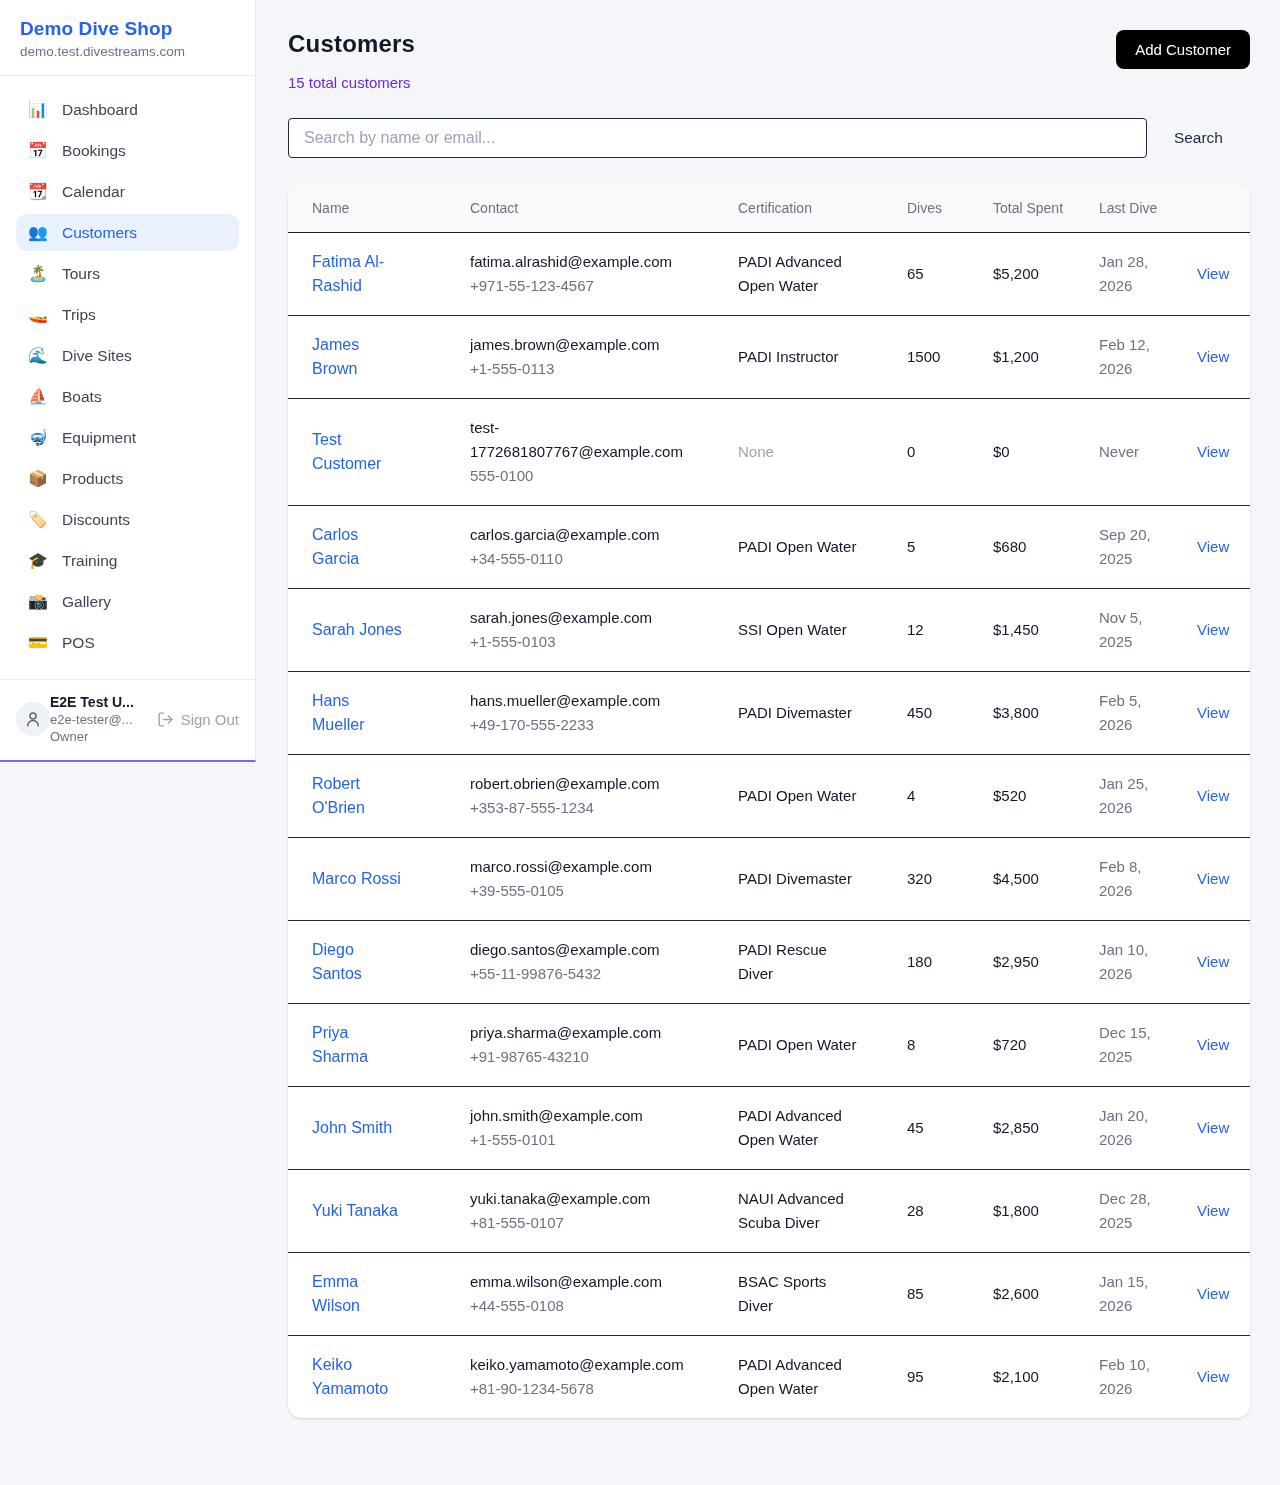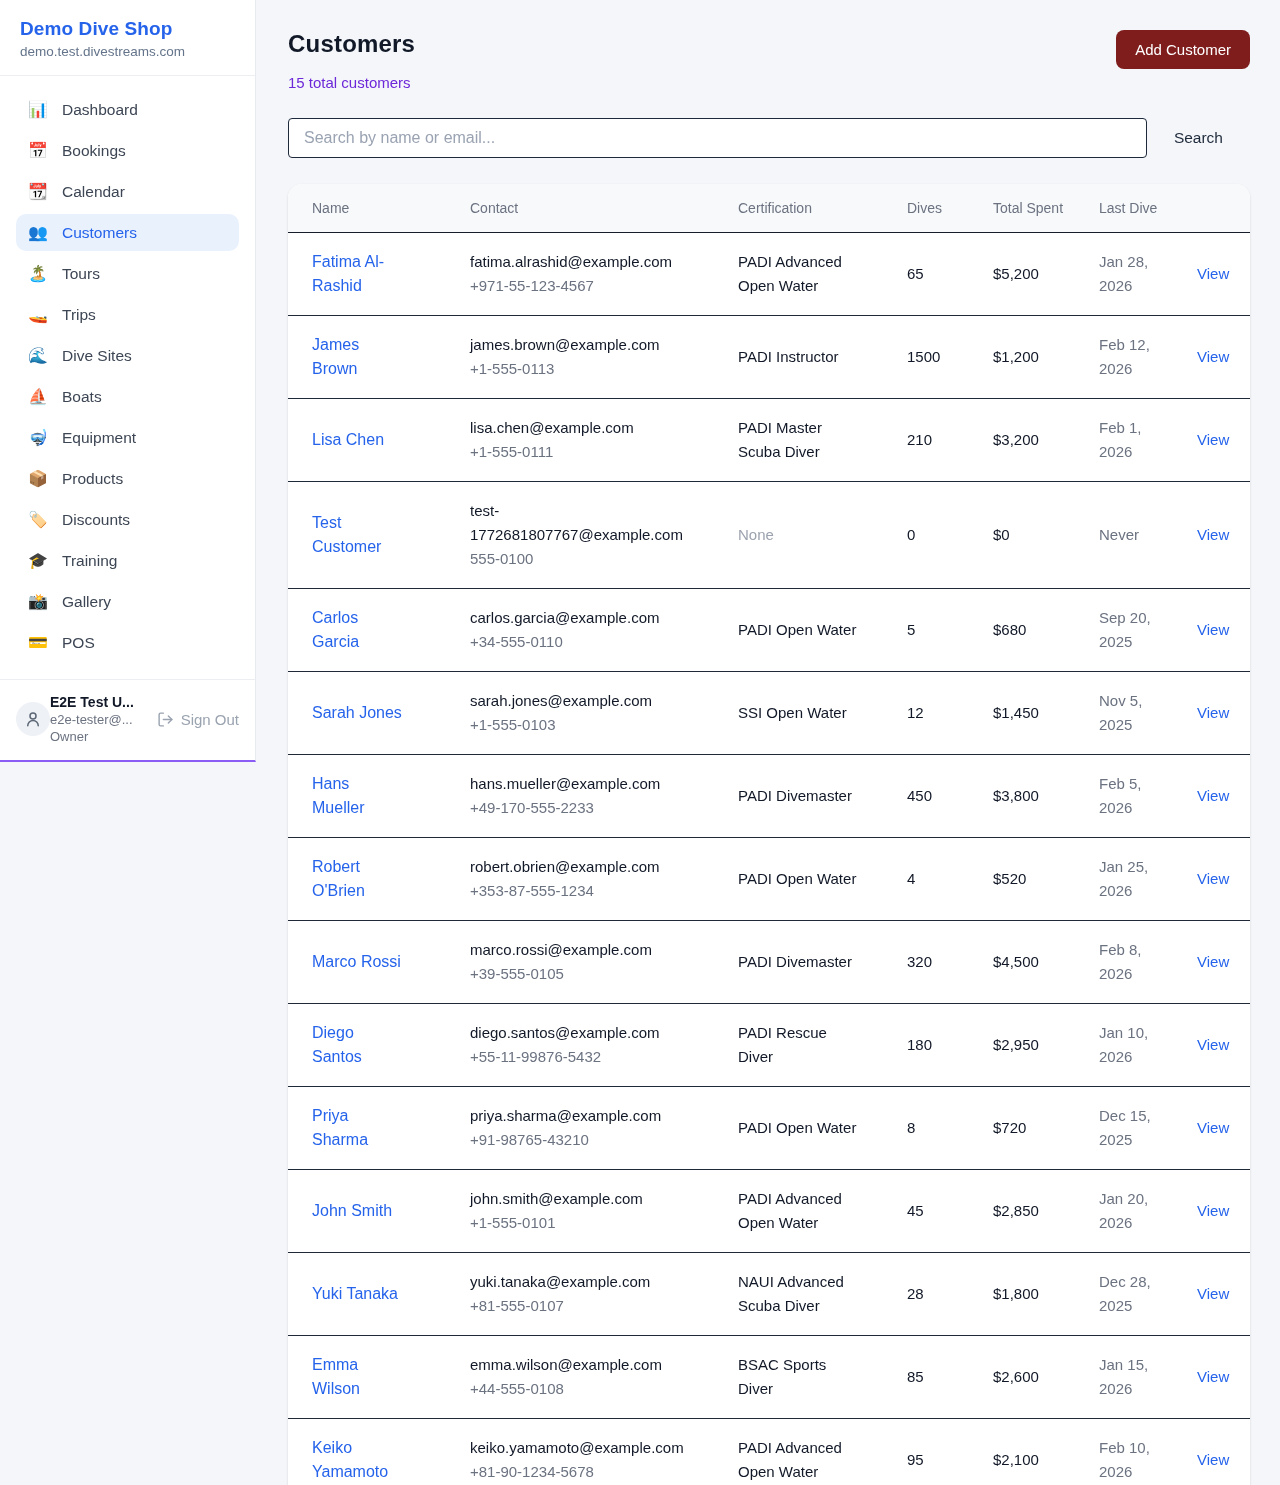--- a/index.html
+++ b/index.html
@@ -47,21 +47,21 @@
     margin-left: auto; display: flex; align-items: center; gap: 7px;
     color: #9aa3b0; font-size: 15px; cursor: pointer; white-space: nowrap;
   }
 
   
   .main { flex: 1; padding: 30px 30px 0 32px; min-width: 0; }
   .page-head { display: flex; align-items: flex-start; justify-content: space-between; }
   .page-title { font-size: 24px; font-weight: bold; color: #111827; letter-spacing: .2px; }
   .page-subtitle { font-size: 15px; color: #6d28d9; margin-top: 16px; }
   .btn-primary {
-    background: #7f1d1d; color: #ffffff; border: none; border-radius: 8px;
+    background: #000000; color: #ffffff; border: none; border-radius: 8px;
     font-size: 15px; font-weight: 500; padding: 11px 19px; cursor: pointer;
     font-family: inherit;
   }
 
   .search-row { display: flex; align-items: center; margin-top: 27px; }
   .search-input {
     flex: 1; height: 40px; background: #ffffff;
     border: 1.5px solid #1e293b; border-radius: 4px;
     padding: 0 15px; font-size: 16px; color: #111827; font-family: inherit;
   }
@@ -263,32 +263,20 @@
       <div class="email">james.brown@example.com</div>
       <div class="phone">+1-555-0113</div>
     </td>
     <td><span class="cert">PADI Instructor</span></td>
     <td>1500</td>
     <td>$1,200</td>
     <td class="last-dive">Feb 12, 2026</td>
     <td><a class="view-link">View</a></td>
   </tr>
 
-  <tr>
-    <td><a class="name-link">Lisa Chen</a></td>
-    <td>
-      <div class="email">lisa.chen@example.com</div>
-      <div class="phone">+1-555-0111</div>
-    </td>
-    <td><span class="cert">PADI Master Scuba Diver</span></td>
-    <td>210</td>
-    <td>$3,200</td>
-    <td class="last-dive">Feb 1, 2026</td>
-    <td><a class="view-link">View</a></td>
-  </tr>
 
   <tr>
     <td><a class="name-link">Test Customer</a></td>
     <td>
       <div class="email">test-1772681807767@example.com</div>
       <div class="phone">555-0100</div>
     </td>
     <td><span class="cert muted">None</span></td>
     <td>0</td>
     <td>$0</td>

